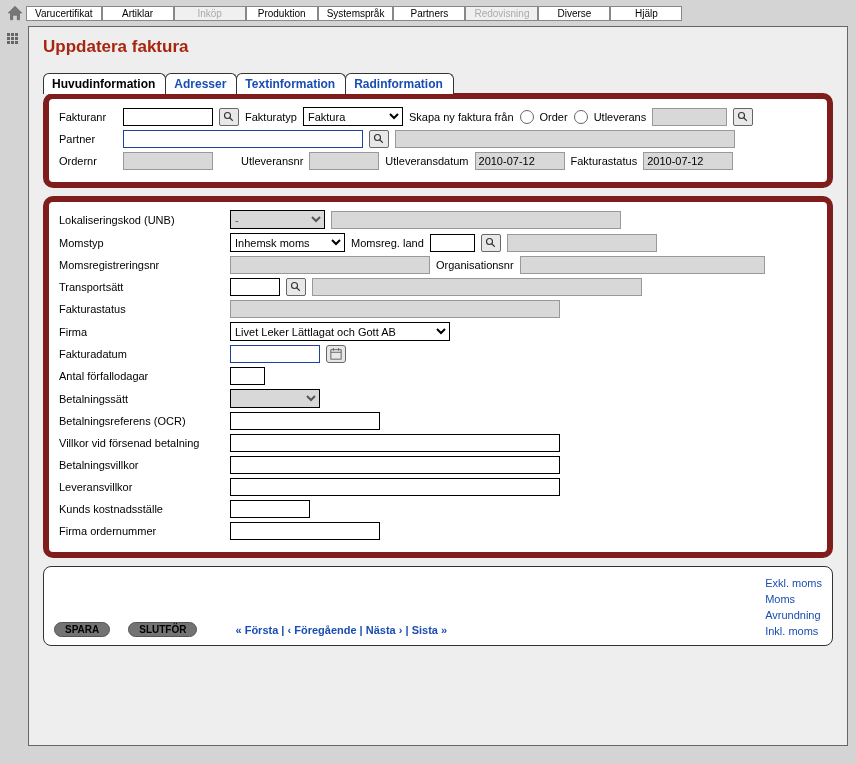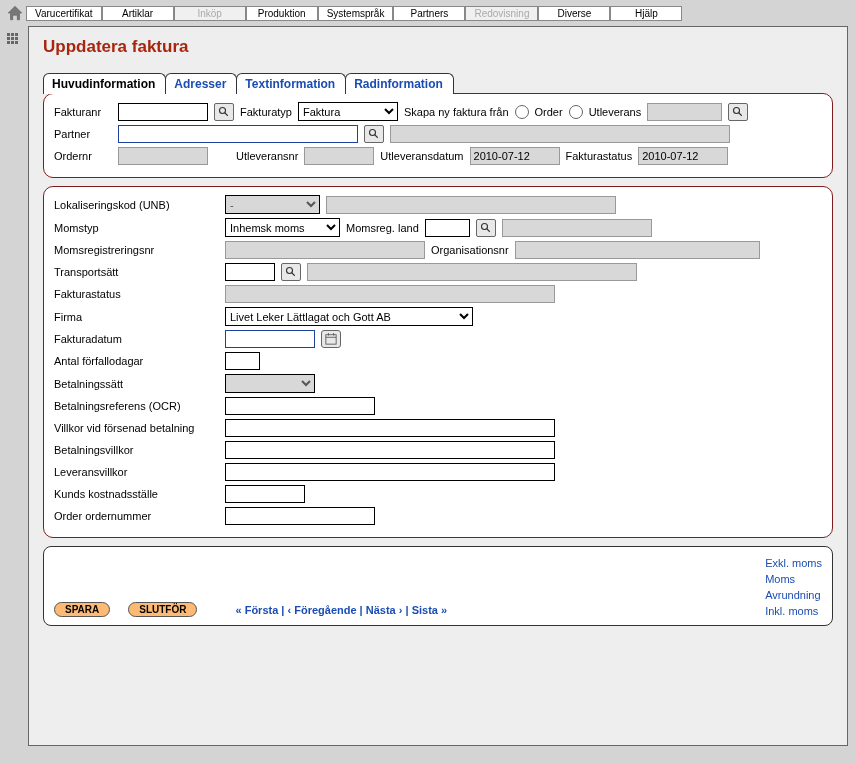--- a/index.html
+++ b/index.html
@@ -95,21 +95,21 @@
       width: 0;
       height: 0;
     }
     .tab.active {
       color: #000;
       background: #fff;
       z-index: 3;
     }
     .section {
       background: #fff;
-      border: 1px solid #7f1d1d;
+      border: 6px solid #7f1d1d;
       border-radius: 10px;
       padding: 8px 10px;
       margin-bottom: 8px;
     }
     .row {
       display: flex;
       align-items: center;
       gap: 6px;
       margin-bottom: 4px;
       flex-wrap: nowrap;
@@ -184,21 +184,21 @@
       padding: 8px 10px;
       position: relative;
       height: 80px;
     }
     .pill-btn {
       border: 1px solid #555;
       border-radius: 10px;
       padding: 1px 10px;
       font-size: 10px;
       font-weight: bold;
-      background: #fdba74;
+      background: #737373;
       cursor: pointer;
       display: inline-block;
     }
     .pager {
       color: #1a4db3;
       font-weight: bold;
       font-size: 11px;
     }
     .pager span { cursor: pointer; }
     .totals {
@@ -354,21 +354,21 @@
             </svg>
           </span>
         <input type="text" class="txt ro" style="width: 330px;">
       </div>
       <div class="row">
         <span class="lbl lbl-col">Fakturastatus</span>
         <input type="text" class="txt ro" style="width: 330px;">
       </div>
       <div class="row">
         <span class="lbl lbl-col">Firma</span>
-        <select style="width:248px"><option>Livet Leker Lättlagat och Gott AB</option></select>
+        <select style="width:220px"><option>Livet Leker Lättlagat och Gott AB</option></select>
       </div>
       <div class="row">
         <span class="lbl lbl-col">Fakturadatum</span>
         <input type="text" class="txt highlight" style="width: 90px;">
         <span class="cal-btn">
           <svg viewBox="0 0 14 14" width="12" height="12">
               <rect x="1" y="2" width="12" height="11" fill="none" stroke="#555"></rect>
               <line x1="1" y1="5" x2="13" y2="5" stroke="#555"></line>
               <line x1="4" y1="0" x2="4" y2="3" stroke="#555"></line>
               <line x1="10" y1="0" x2="10" y2="3" stroke="#555"></line>
@@ -397,21 +397,21 @@
       </div>
       <div class="row">
         <span class="lbl lbl-col">Leveransvillkor</span>
         <input type="text" class="txt" style="width: 330px;">
       </div>
       <div class="row">
         <span class="lbl lbl-col">Kunds kostnadsställe</span>
         <input type="text" class="txt" style="width: 80px;">
       </div>
       <div class="row">
-        <span class="lbl lbl-col">Order ordernummer</span>
+        <span class="lbl lbl-col">Firma ordernummer</span>
         <input type="text" class="txt" style="width: 150px;">
       </div>
     </div>
 
     <div class="footer-section">
       <div style="position:absolute; bottom:8px; left:10px; display:flex; align-items:center; gap:18px;">
         <span class="pill-btn">SPARA</span>
         <span class="pill-btn">SLUTFÖR</span>
         <span class="pager" style="margin-left:20px;">
           <span>« Första</span><span> | </span><span>‹ Föregående</span><span> | </span><span>Nästa ›</span><span> | </span><span>Sista »</span>

